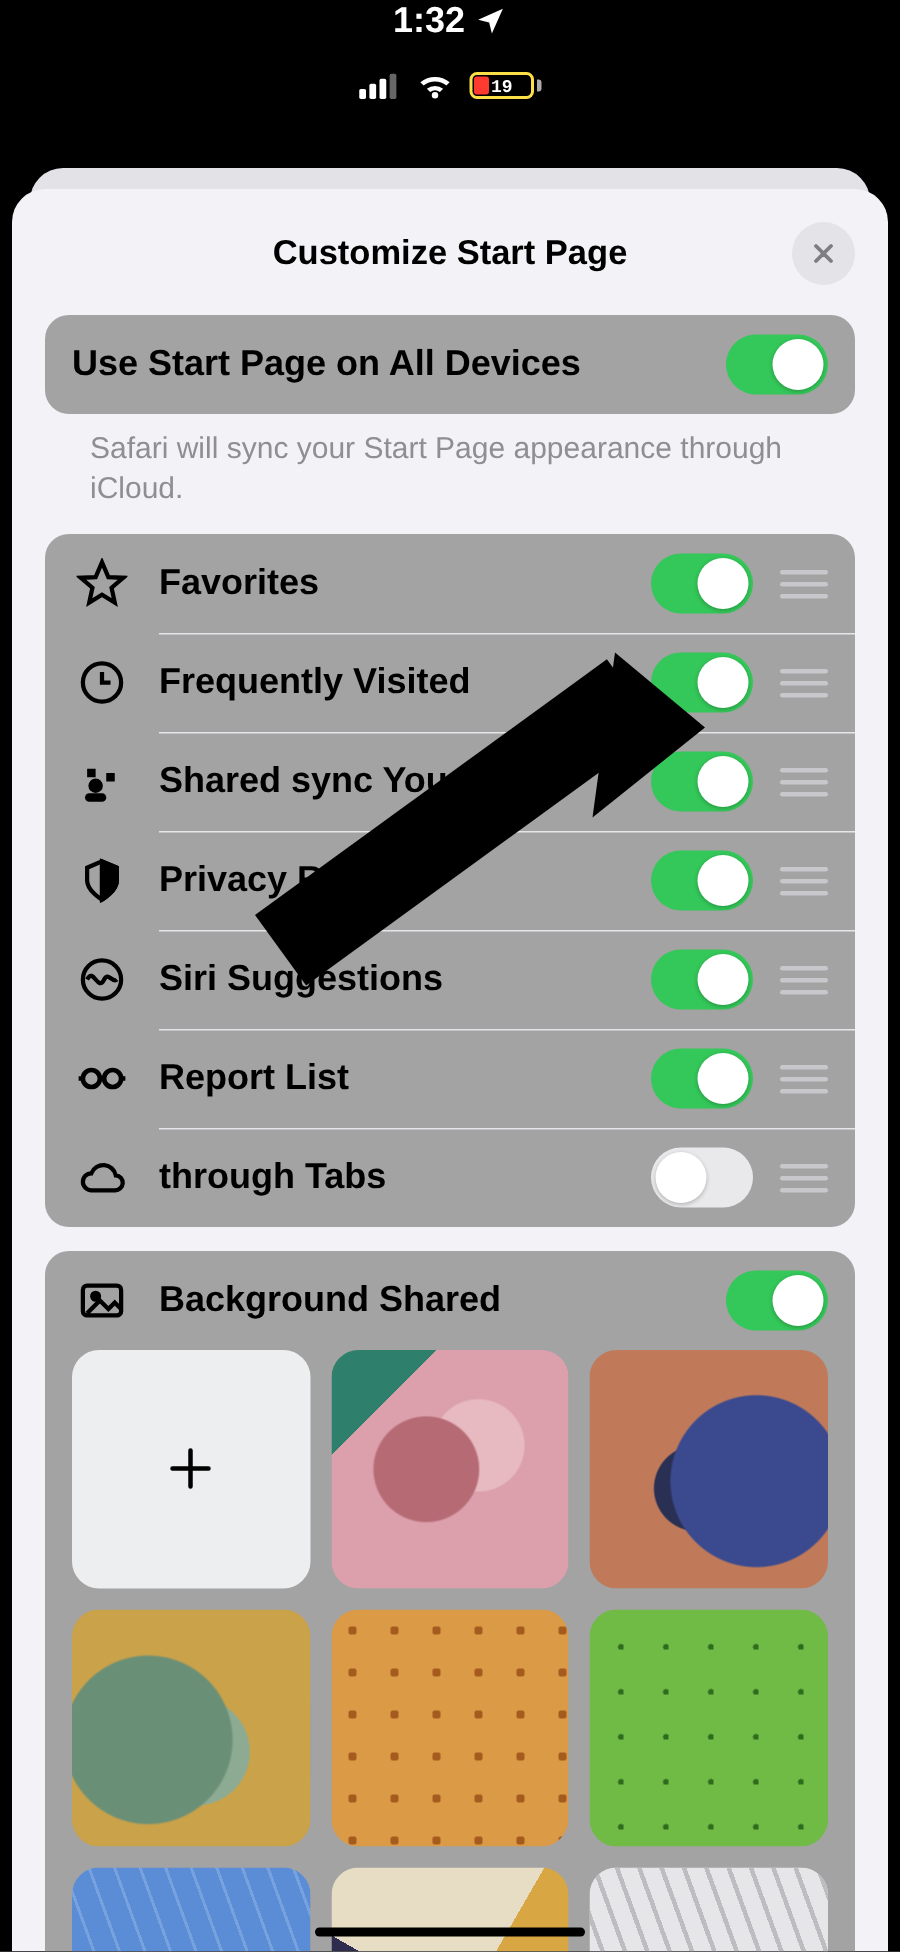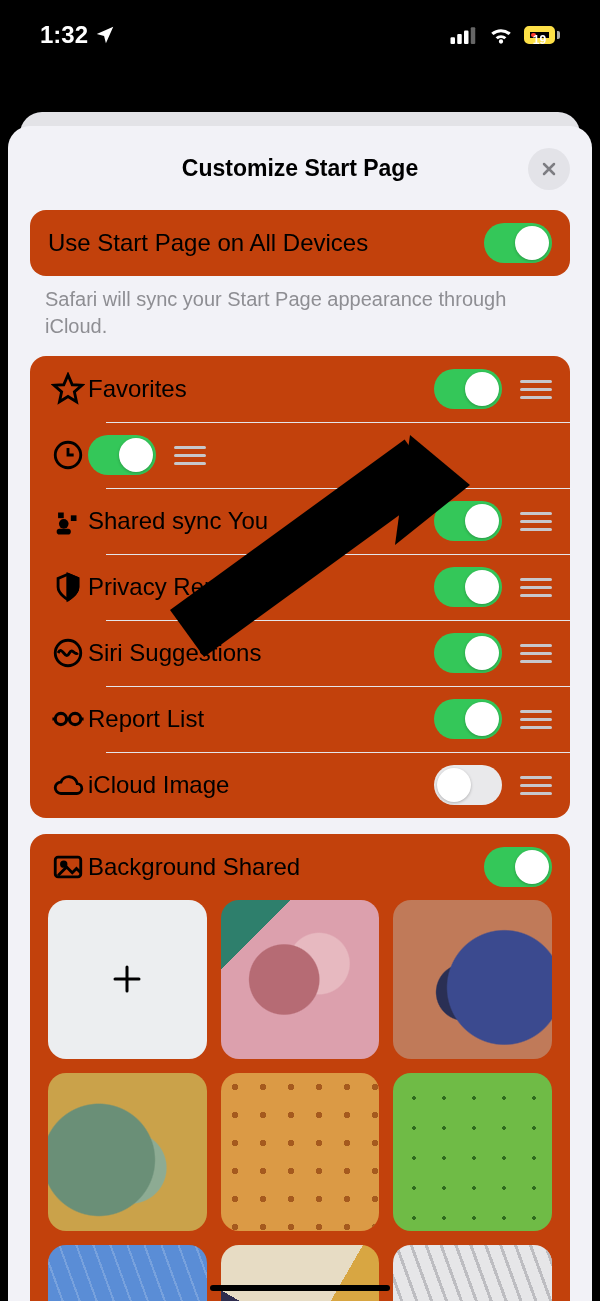--- a/index.html
+++ b/index.html
@@ -1,59 +1,59 @@
 <!DOCTYPE html>
 <html><head>
 <meta charset="utf-8">
 <style>
   * { box-sizing: border-box; margin: 0; padding: 0; }
   html, body { width: 600px; height: 1301px; font-family: -apple-system, "Helvetica Neue", Arial, sans-serif; background: #000; }
   .device { width: 600px; height: 1301px; background: #000; position: relative; overflow: hidden; }
 
   
-  .status-bar { height: 70px; display: flex; align-items: center; justify-content: space-between; padding: 0 40px; color: #fff; }
+  .status-bar { height: 70px; display: flex; align-items: center; justify-content: space-between; padding: 0 40px; color: #fff; flex-direction: column; }
   .status-left { display: flex; align-items: center; gap: 6px; font-size: 24px; font-weight: 700; }
   .status-right { display: flex; align-items: center; gap: 10px; }
   .battery { display: flex; align-items: center; gap:2px; }
-  .batt-body { width: 31px; height: 18px; border: 6px solid #fde047; border-radius: 5px; position: relative; }
+  .batt-body { width: 43px; height: 18px; border: 2px solid #fde047; border-radius: 5px; position: relative; font-family: Liberation Mono, monospace; }
   .batt-cap { width: 3px; height: 8px; background: #aaa; border-radius: 0 2px 2px 0; }
   .batt-fill { position:absolute; left:1px; top:1px; bottom:1px; width: 25%; background: #ff3b30; border-radius: 2px; }
   .batt-pct { position:absolute; width:100%; text-align:center; font-size:12px; font-weight:700; color:#fff; top:1px; }
 
   
   .sheet-back { position:absolute; top: 112px; left: 20px; right: 20px; height: 40px; background:#e3e3e7; border-radius: 22px 22px 0 0; }
 
   
   .sheet { position:absolute; top: 126px; left: 8px; right: 8px; bottom:0; background:#f2f2f7; border-radius: 22px 22px 0 0; padding-top: 16px; overflow: hidden; }
   .sheet-header { display:flex; align-items:center; justify-content:center; position:relative; height: 52px; }
   .sheet-title { font-size: 23px; font-weight: 700; color:#000; }
   .close-btn { position:absolute; right: 22px; top: 6px; width: 42px; height: 42px; border-radius: 50%; background:#e3e3e8; display:flex; align-items:center; justify-content:center; }
   .close-btn svg { width: 20px; height: 20px; }
 
   
-  .card { background:#c2410c; margin: 16px 22px 0 22px; border-radius: 16px; }
+  .card { background:#a3a3a3; margin: 16px 22px 0 22px; border-radius: 16px; font-weight: bold; }
   .row { display:flex; align-items:center; height: 66px; padding: 0 18px; position: relative; }
   .row + .row::before { content:""; position:absolute; left: 76px; right:0; top:0; height:1px; background:#e5e5ea; }
-  .row .label { flex:1; font-size: 24px; color:#000; margin-left: 0; }
+  .row .label { flex:1; font-size: 24px; color:#000; margin-left: 18px; }
   .row.no-icon .label { margin-left: 0; }
   .icon { width: 40px; display:flex; align-items:center; justify-content:center; }
   .icon svg { width: 34px; height: 34px; }
 
   .drag { width: 32px; margin-left: 18px; display:flex; flex-direction:column; gap:5px; }
   .drag span { height:3px; background:#c7c7cc; border-radius:2px; }
 
   
   .toggle { width: 68px; height: 40px; border-radius: 20px; position: relative; }
   .toggle.on { background:#34c759; }
   .toggle.off { background:#e9e9eb; }
   .knob { position:absolute; top:3px; width:34px; height:34px; background:#fff; border-radius:50%; box-shadow: 0 1px 3px rgba(0,0,0,.25); }
   .toggle.on .knob { right:3px; }
   .toggle.off .knob { left:3px; }
 
-  .helper { color:#8e8e93; font-size: 20px; line-height: 1.35; padding: 10px 38px 0 37px; }
+  .helper { color:#8e8e93; font-size: 20px; line-height: 1.35; padding: 10px 38px 0 52px; }
 
   
   .bg-section .row + .grid-wrap::before { display:none; }
   .grid-wrap { padding: 0 18px 18px 18px; }
   .grid { display:grid; grid-template-columns: repeat(3, 1fr); gap: 14px; }
   .tile { width:100%; aspect-ratio: 1/1; border-radius: 18px; position:relative; overflow:hidden; }
   .tile.add { background:#eceef0; display:flex; align-items:center; justify-content:center; }
   .tile.add svg { width: 36px; height:36px; }
   .tile .bg-a { position:absolute; inset:0; }
 
@@ -163,20 +163,21 @@
             <span></span>
           </div>
         </div>
         <div class="row">
           <div class="icon">
             <svg viewBox="0 0 24 24" fill="none" stroke="#000" stroke-width="2">
               <circle cx="12" cy="12" r="9"></circle>
               <path d="M12 7 V12 L16 12"></path>
             </svg>
           </div>
+          <div class="label">Frequently Visited</div>
           <div class="toggle on">
             <div class="knob"></div>
           </div>
           <div class="drag">
             <span></span>
             <span></span>
             <span></span>
           </div>
         </div>
         <div class="row">
@@ -250,21 +251,21 @@
             <span></span>
             <span></span>
           </div>
         </div>
         <div class="row">
           <div class="icon">
             <svg viewBox="0 0 24 24" fill="none" stroke="#000" stroke-width="2">
               <path d="M7 18 A4 4 0 0 1 7 10 A6 6 0 0 1 18.5 11 A3.5 3.5 0 0 1 18 18 Z"></path>
             </svg>
           </div>
-          <div class="label">iCloud Image</div>
+          <div class="label">through Tabs</div>
           <div class="toggle off">
             <div class="knob"></div>
           </div>
           <div class="drag">
             <span></span>
             <span></span>
             <span></span>
           </div>
         </div>
       </div>

